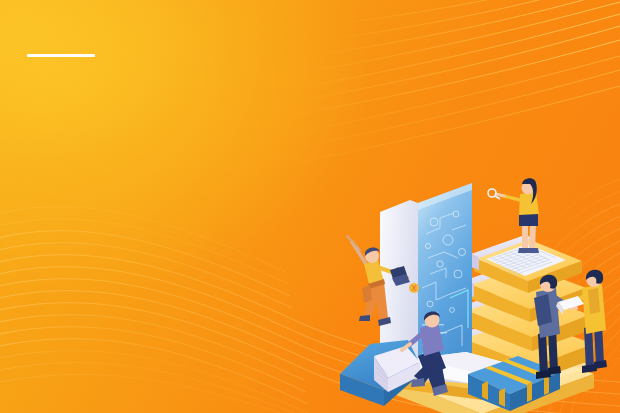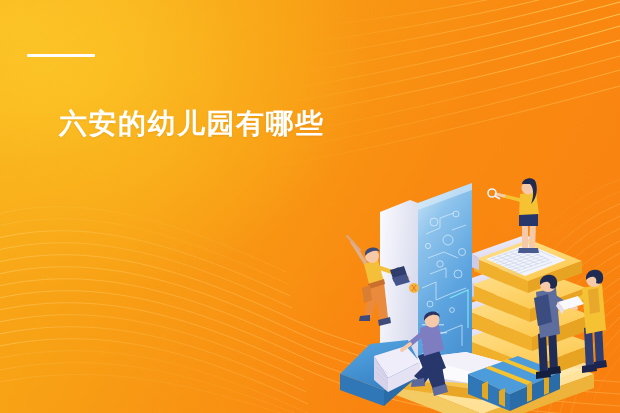--- a/index.html
+++ b/index.html
@@ -147,21 +147,20 @@
     <g fill="none" stroke="url(#lnBR)" stroke-width="0.65" opacity="0.6">
       <path d="M630,188 C569,208 534,250 500,304 C478,344 466,378 462,408"></path>
       <path d="M630,176 C565,196 530,240 494,296 C471,338 458,374 454,406"></path>
       <path d="M630,332 C616,350 596,368 586,396"></path>
       <path d="M630,344 C620,360 602,376 594,400"></path>
     </g>
   </svg>
 
   <div class="accent-bar"></div>
 
-  <div class="page-title">六安的幼儿园有哪些</div>
 
   <svg class="illustration" viewBox="0 0 300 235" width="300" height="235">
     <defs>
       <linearGradient id="scrGrad" x1="0" y1="0" x2="0.4" y2="1">
         <stop offset="0%" stop-color="#CFE8F8"></stop>
         <stop offset="28%" stop-color="#8FC4EC"></stop>
         <stop offset="70%" stop-color="#5CA4DF"></stop>
         <stop offset="100%" stop-color="#4B94D4"></stop>
       </linearGradient>
       <linearGradient id="scrSide" x1="0" y1="0" x2="1" y2="0.4">

